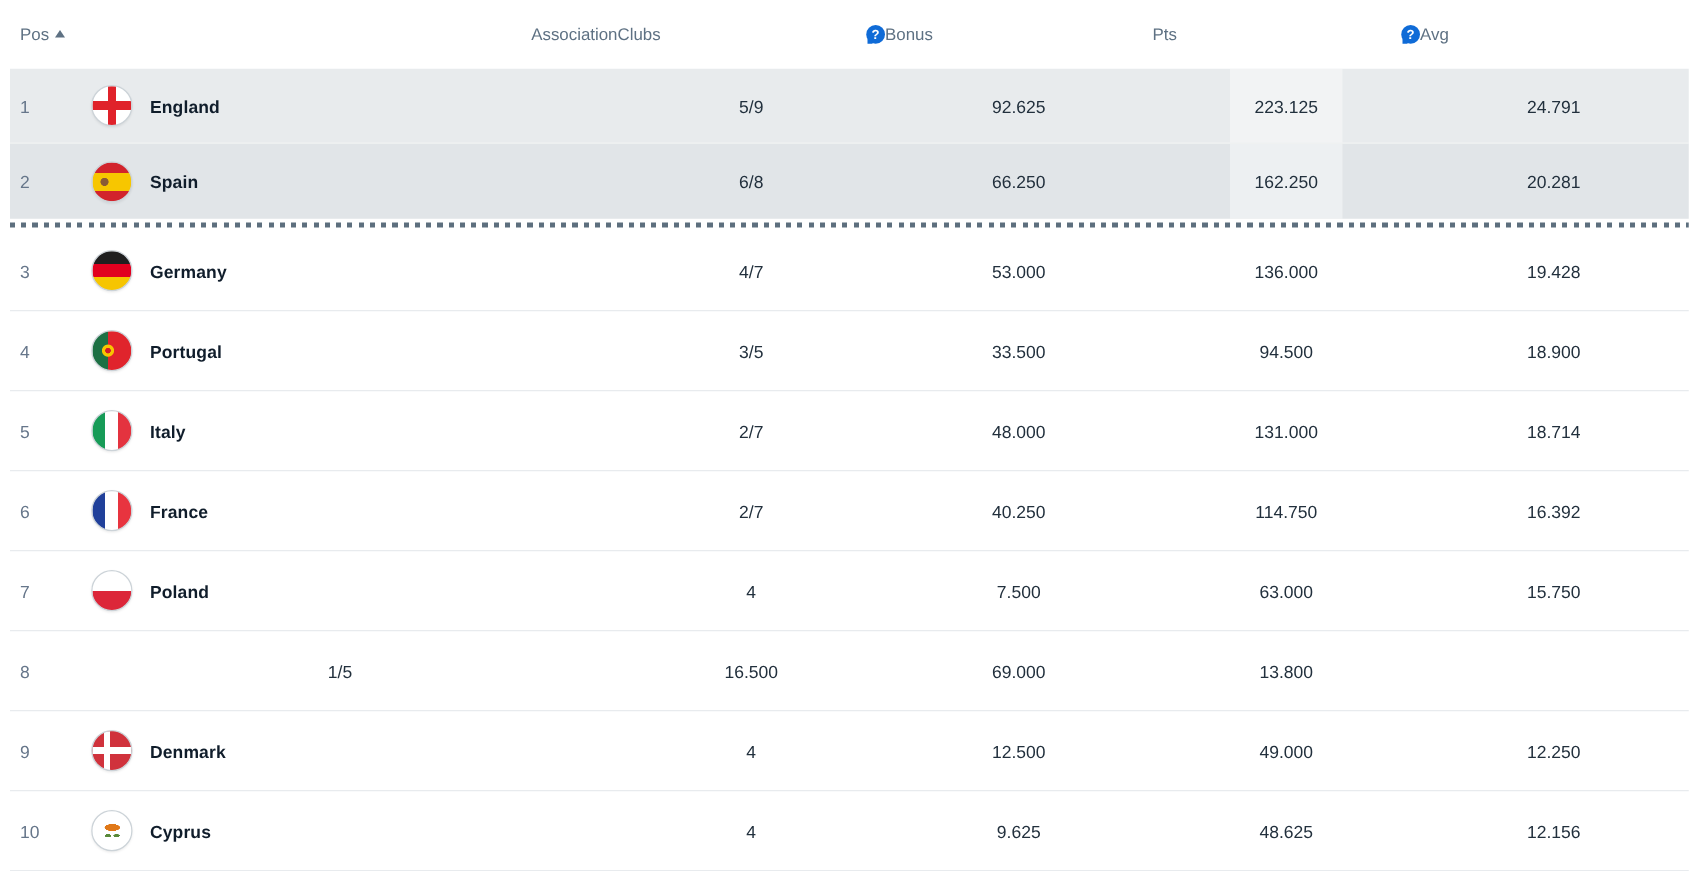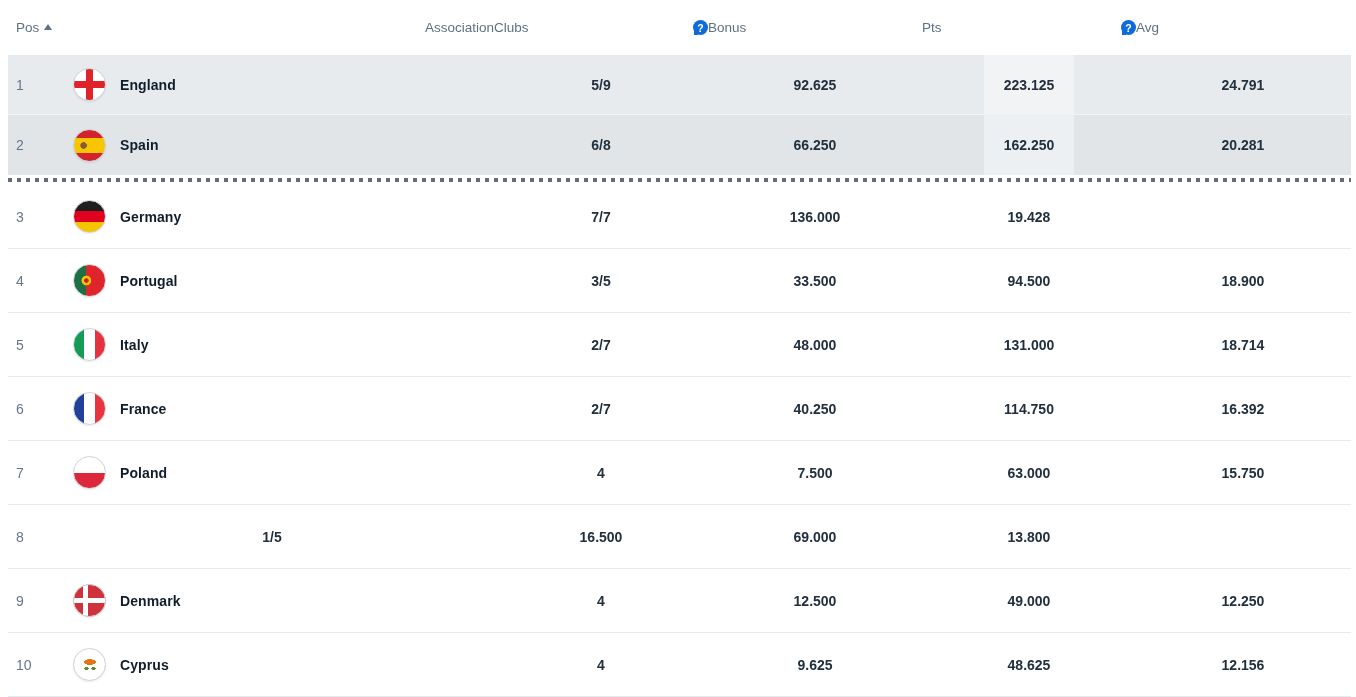--- a/index.html
+++ b/index.html
@@ -68,21 +68,21 @@
   .row.highlight:nth-child(1) { background: #e8ebed; }
   .row.highlight:nth-child(2) { background: #e1e5e8; border-bottom: none; }
   .row.highlight .cell-pts::before {
     content: "";
     position: absolute;
     top: 0; bottom: 0;
     left: 50%; margin-left: -45px;
     width: 90px;
     background: rgba(255,255,255,0.42);
   }
-  .cell-num { text-align: left; position: relative; height: 100%; display: flex; align-items: center; justify-content: center; font-weight: bold; }
+  .cell-num { text-align: left; position: relative; height: 100%; display: flex; align-items: center; justify-content: center; }
   .cell-num span { position: relative; }
   .cell-pos { color: #66768a; padding-left: 8px; font-size: 14px; }
   .cell-assoc { display: flex; align-items: center; gap: 14px; padding-left: 23px; text-align: center; }
   .country-name { font-weight: 600; color: #101d2b; letter-spacing: .1px; }
   
   .dotted-separator {
     height: 10px;
     display: flex;
     align-items: center;
   }
@@ -203,21 +203,24 @@
         </div>
   </div>
 <div class="dotted-separator"></div>
   <div class="grid-row row">
     <div class="cell-pos">3</div>
     <div class="cell-assoc">
       <span class="flag flag-germany"></span>
       <span class="country-name">Germany</span>
     </div>
     <div class="cell-num">
-          <span>7/7</span>
+          <span>4/7</span>
+        </div>
+    <div class="cell-num">
+          <span>53.000</span>
         </div>
     <div class="cell-num cell-pts">
           <span>136.000</span>
         </div>
     <div class="cell-num">
           <span>19.428</span>
         </div>
   </div>
 
   <div class="grid-row row">

